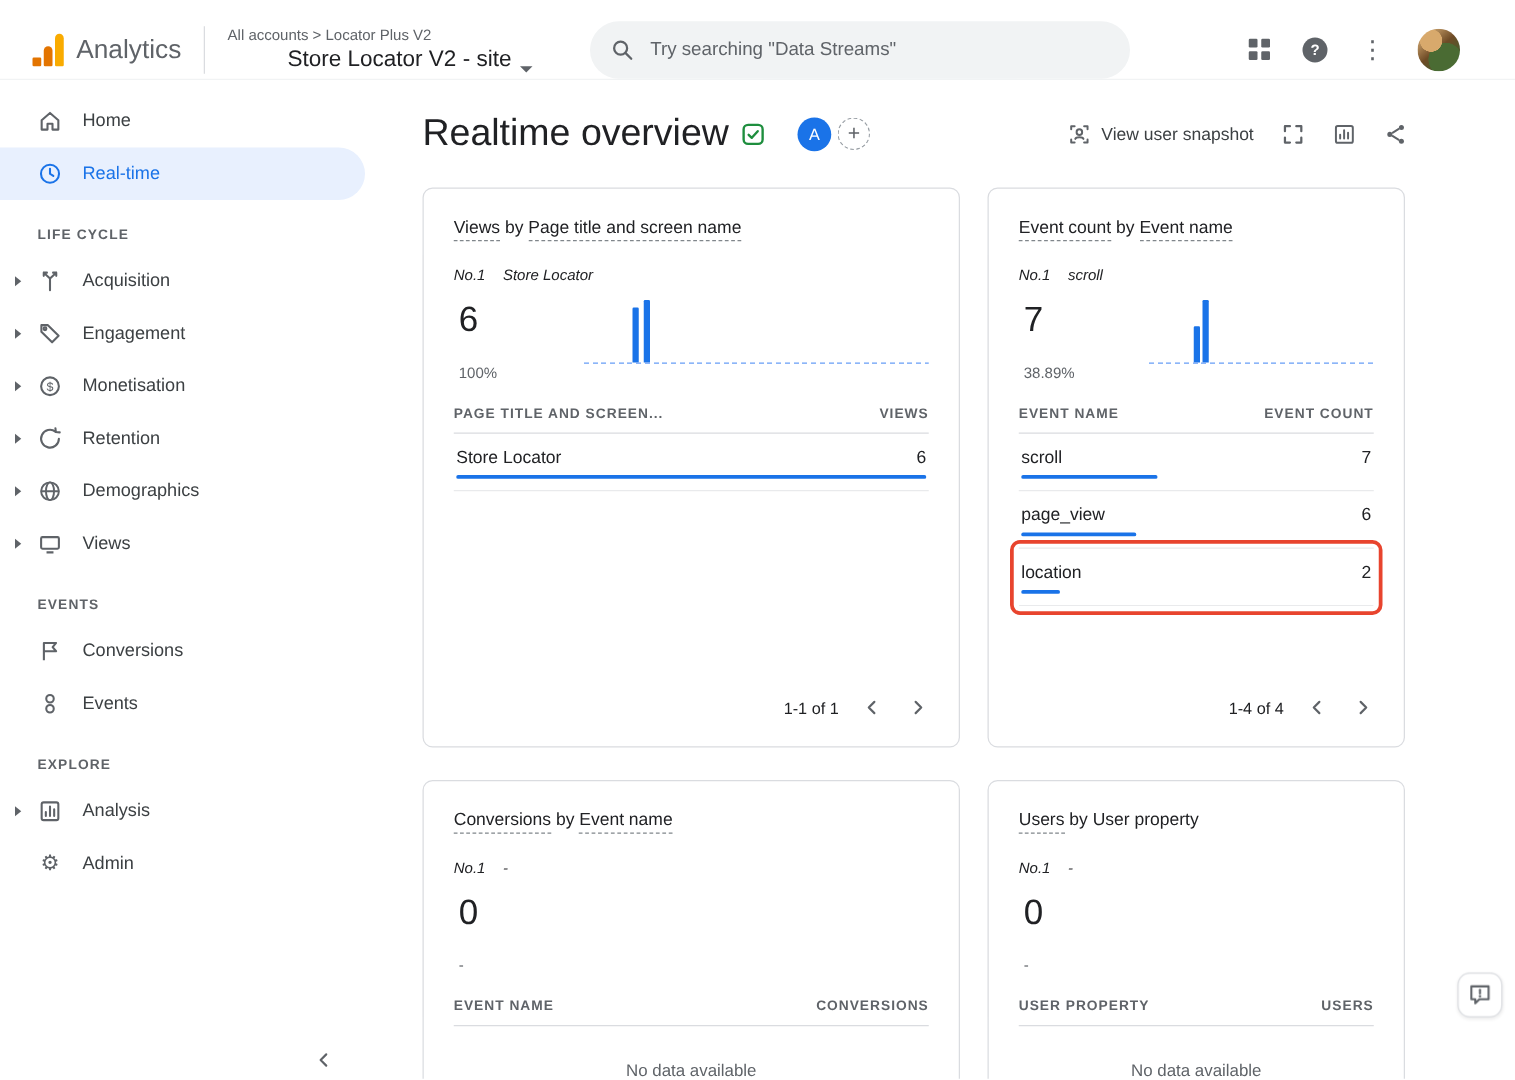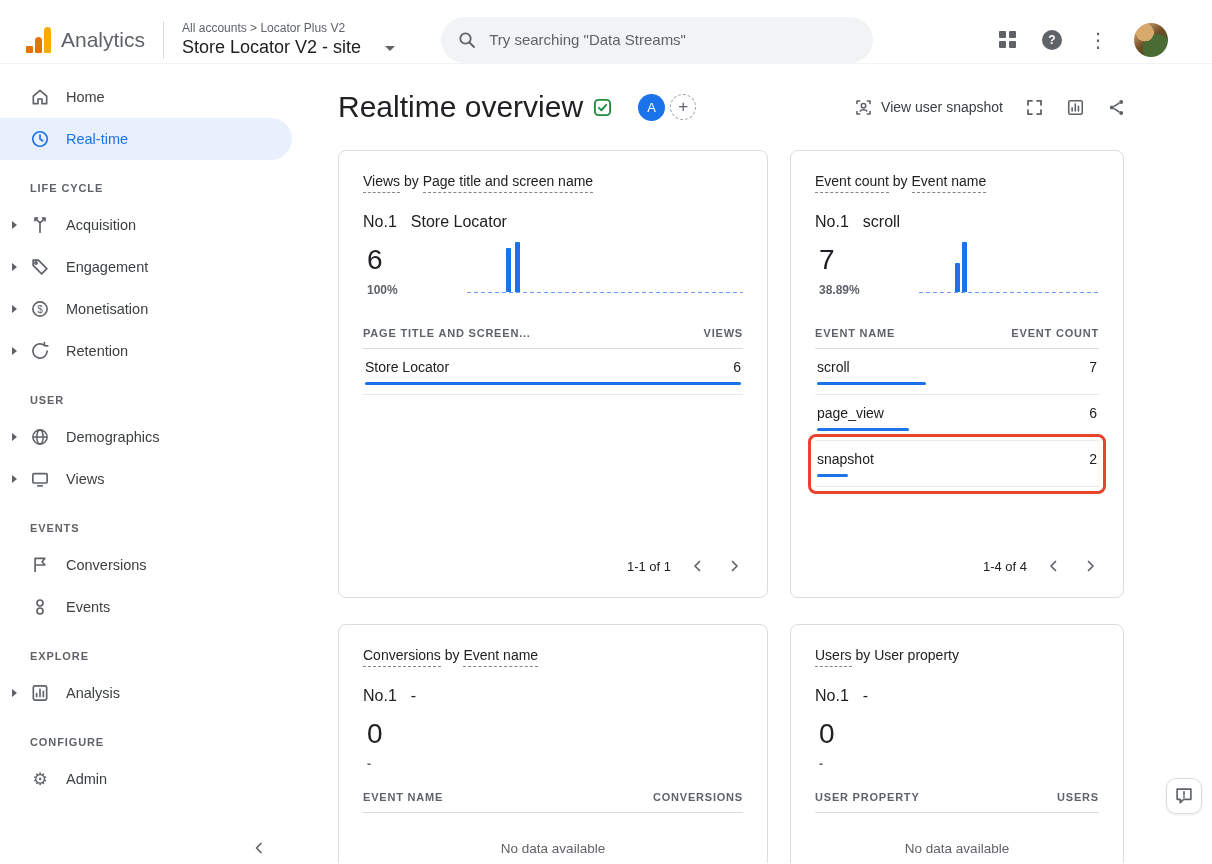--- a/index.html
+++ b/index.html
@@ -16,21 +16,21 @@
     border-bottom:1px solid #f1f3f4; }
   .logo{ display:flex; align-items:center; gap:10px; cursor:pointer; }
   .logo-mark{ display:flex; align-items:flex-end; gap:2px; height:26px; }
   .lm-dot{ width:7px; height:7px; background:#e37400; border-radius:1px; }
   .lm-mid{ width:7px; height:16px; background:#e37400; border-radius:3.5px 3.5px 1px 1px; }
   .lm-tall{ width:7px; height:26px; background:#f9ab00; border-radius:3.5px 3.5px 1px 1px; }
   .brand{ font-size:21px; color:var(--gray); }
   .tb-divider{ width:1px; height:38px; background:var(--border); margin:0 18px; }
   .prop-block{ cursor:pointer; }
   .breadcrumb{ font-size:12px; color:var(--gray); margin-bottom:2px; }
-  .prop-row{ display:flex; align-items:center; gap:24px; }
+  .prop-row{ display:flex; align-items:flex-end; gap:7px;margin-left:48px; }
   .prop-name{ font-size:18px; color:var(--txt); }
   .caret{ width:0; height:0; border-left:5px solid transparent; border-right:5px solid transparent;
     border-top:5px solid var(--gray); margin-top:2px; }
   .search{ margin-left:46px; width:432px; height:46px; background:#f1f3f4; border-radius:24px;
     display:flex; align-items:center; padding:0 16px; gap:12px; }
   .search input{ border:none; outline:none; background:transparent; font-size:15px;
     color:var(--txt); width:100%; font-family:inherit; }
   .search input::placeholder{ color:#5f6368; }
   .tb-right{ margin-left:auto; display:flex; align-items:center; gap:26px; }
   .apps-grid{ display:grid; grid-template-columns:7px 7px; grid-gap:3px; cursor:pointer; }
@@ -75,25 +75,25 @@
   .head-right{ margin-left:auto; display:flex; align-items:center; gap:22px; }
   .snapshot{ display:flex; align-items:center; gap:8px; cursor:pointer; font-size:14px; color:#3c4043; }
   .hr-icon{ cursor:pointer; }
 
   
   .cards-grid{ margin-top:26px; display:grid; grid-template-columns:430px 334px; grid-gap:26px 22px; }
   .card{ border:1px solid var(--border); border-radius:8px; height:448px; padding:22px 24px;
     display:flex; flex-direction:column; background:#fff; }
   .card-title{ font-size:14px; color:var(--txt); }
   .dashed{ border-bottom:1.5px dashed #80868b; padding-bottom:3px; cursor:pointer; }
-  .top-row{ margin-top:24px; font-size:16px; display:flex; gap:14px; }
+  .top-row{ margin-top:24px; font-size:12px; display:flex; gap:14px;font-style:italic; }
   .num-row{ display:flex; margin-top:12px; }
   .num-block{ margin-left:4px; min-width:86px; }
   .big{ font-size:28px; line-height:34px; color:var(--txt); }
-  .pct{ font-size:12px; color:var(--gray); margin-top:6px;font-weight:bold; }
+  .pct{ font-size:12px; color:var(--gray); margin-top:18px; }
   .spark{ flex:1; height:50px; position:relative; margin-left:14px; align-self:flex-end; margin-bottom:14px; }
   .spark::after{ content:""; position:absolute; left:0; right:0; bottom:0; height:1.5px;
     background:repeating-linear-gradient(to right,#669df6 0 4px,transparent 4px 7px); }
   .spark-bar{ position:absolute; bottom:1px; width:5px; background:var(--blue); border-radius:1px 1px 0 0; }
   .tbl{ margin-top:20px; }
   .tbl-head{ display:flex; justify-content:space-between; font-size:11px; letter-spacing:.8px;
     color:var(--gray); font-weight:bold; padding-bottom:9px; border-bottom:1px solid var(--border); }
   .tbl-row{ padding:10px 2px 9px; border-bottom:1px solid #e9eaec; }
   .tbl-row .rl{ display:flex; justify-content:space-between; font-size:14px; }
   .rname{ font-weight:500; color:var(--txt); }
@@ -207,21 +207,20 @@
       <span class="tri"></span>
       <span class="nav-icon">
         <svg width="20" height="20" viewBox="0 0 18 18" fill="none" stroke="#5f6368" stroke-width="1.5" stroke-linecap="round" stroke-linejoin="round">
           <path d="M15.4 9 A6.4 6.4 0 1 1 12.9 3.9"></path>
             <path d="M12.9 1.4 L13.2 4.2 L16 4.4"></path>
         </svg>
       </span>
       <span class="nav-label">Retention</span>
     </div>
 
-    <div class="nav-section">USER</div>
     <div class="nav-item">
       <span class="tri"></span>
       <span class="nav-icon">
         <svg width="20" height="20" viewBox="0 0 18 18" fill="none" stroke="#5f6368" stroke-width="1.4">
           <circle cx="9" cy="9" r="6.4"></circle>
             <ellipse cx="9" cy="9" rx="2.9" ry="6.4"></ellipse>
             <path d="M2.6 9 H15.4"></path>
         </svg>
       </span>
       <span class="nav-label">Demographics</span>
@@ -261,21 +260,20 @@
       <span class="tri"></span>
       <span class="nav-icon">
         <svg width="20" height="20" viewBox="0 0 18 18" fill="none" stroke="#5f6368" stroke-width="1.5" stroke-linecap="round">
           <rect x="3" y="2.6" width="12" height="12.8" rx="1.4"></rect>
           <path d="M6 12.4 V9.6 M9 12.4 V5.6 M12 12.4 V7.6"></path>
         </svg>
       </span>
       <span class="nav-label">Analysis</span>
     </div>
 
-    <div class="nav-section">CONFIGURE</div>
     <div class="nav-item">
       <span class="nav-icon">⚙</span>
       <span class="nav-label">Admin</span>
     </div>
 
     <div class="collapse-btn">
       <svg width="18" height="18" viewBox="0 0 18 18" fill="none" stroke="#5f6368" stroke-width="1.7" stroke-linecap="round" stroke-linejoin="round">
         <path d="M11 4.5 L6.5 9 L11 13.5"></path>
       </svg>
     </div>
@@ -409,21 +407,21 @@
           </div>
           <div class="tbl-row">
             <div class="rl">
               <span class="rname">page_view</span>
               <span class="rval">6</span>
             </div>
             <div class="rbar" style="width: 33%;"></div>
           </div>
           <div class="tbl-row hl">
             <div class="rl">
-              <span class="rname">snapshot</span>
+              <span class="rname">location</span>
               <span class="rval">2</span>
             </div>
             <div class="rbar" style="width: 11%;"></div>
           </div>
         </div>
         <div class="pager">
           <span>1-4 of 4</span>
           <span class="pg-btn">
             <svg width="18" height="18" viewBox="0 0 18 18" fill="none" stroke="#5f6368" stroke-width="1.7" stroke-linecap="round" stroke-linejoin="round">
                 <path d="M10.5 4.5 L6 9 L10.5 13.5"></path>

